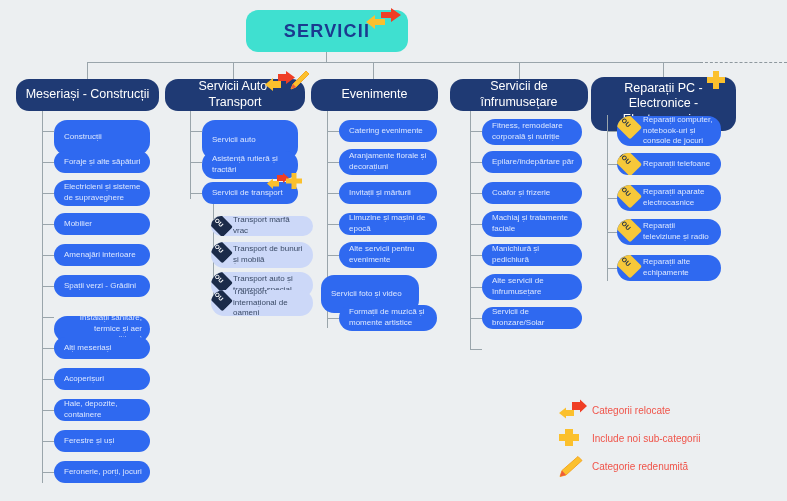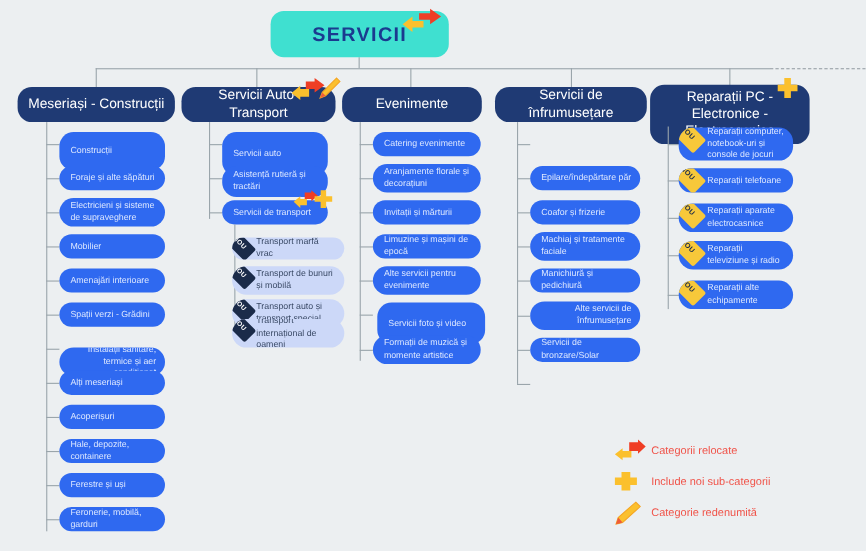--- a/index.html
+++ b/index.html
@@ -187,21 +187,21 @@
     <span>Hale, depozite, containere</span>
     </div>
 
   <div class="line-h" style="left:42px; top:441px; width:12px;"></div>
   <div class="node" style="left:54px; top:430px; width:96px; height:22px;">
     <span>Ferestre și uși</span>
     </div>
 
   <div class="line-h" style="left:42px; top:472px; width:12px;"></div>
   <div class="node" style="left:54px; top:461px; width:96px; height:22px;">
-    <span>Feronerie, mobilă, garduri</span>
+    <span>Feronerie, porți, jocuri</span>
     </div>
 
   <div class="col-head" style="left:165px; top:79px; width:140px; height:32px;">
     <span>Servicii Auto-Transport</span>
   </div>
   <div class="marker" style="left:264px; top:70px; width:32px; height:22px;">
     <svg width="32" height="22" viewBox="0 0 32 22">
       <path d="M14 4 L22 4 L22 1 L31 7.5 L22 14 L22 11 L14 11 Z" fill="#ef3e25"></path>
       <path d="M17 11 L9 11 L9 8 L1 14.5 L9 21 L9 18 L17 18 Z" fill="#fbc02d"></path>
     </svg>
@@ -306,35 +306,38 @@
   <div class="node" style="left:339px; top:213px; width:98px; height:22px;">
     <span>Limuzine și mașini de epocă</span>
     </div>
 
   <div class="line-h" style="left:327px; top:255px; width:12px;"></div>
   <div class="node" style="left:339px; top:242px; width:98px; height:26px;">
     <span>Alte servicii pentru evenimente</span>
     </div>
 
   <div class="line-h" style="left:327px; top:286px; width:12px;"></div>
-  <div class="node" style="left:343px; top:275px; width:98px; height:38px;">
+  <div class="node" style="left:321px; top:275px; width:98px; height:38px;">
     <span>Servicii foto și video</span>
     </div>
 
   <div class="line-h" style="left:327px; top:318px; width:12px;"></div>
   <div class="node" style="left:339px; top:305px; width:98px; height:26px;">
     <span>Formații de muzică și momente artistice</span>
     </div>
 
   <div class="col-head" style="left:450px; top:79px; width:138px; height:32px;">
     <span>Servicii de înfrumusețare</span>
   </div>
   <div class="line-v" style="left:470px; top:111px; height:238px;"></div>
 
   <div class="line-h" style="left:470px; top:131px; width:12px;"></div>
+  <div class="node" style="left:482px; top:119px; width:100px; height:26px;">
+    <span>Fitness, remodelare corporală și nutriție</span>
+    </div>
 
   <div class="line-h" style="left:470px; top:162px; width:12px;"></div>
   <div class="node" style="left:482px; top:151px; width:100px; height:22px;">
     <span>Epilare/îndepărtare păr</span>
     </div>
 
   <div class="line-h" style="left:470px; top:193px; width:12px;"></div>
   <div class="node" style="left:482px; top:182px; width:100px; height:22px;">
     <span>Coafor și frizerie</span>
     </div>
@@ -343,21 +346,21 @@
   <div class="node" style="left:482px; top:211px; width:100px; height:26px;">
     <span>Machiaj și tratamente faciale</span>
     </div>
 
   <div class="line-h" style="left:470px; top:255px; width:12px;"></div>
   <div class="node" style="left:482px; top:244px; width:100px; height:22px;">
     <span>Manichiură și pedichiură</span>
     </div>
 
   <div class="line-h" style="left:470px; top:287px; width:12px;"></div>
-  <div class="node" style="left:482px; top:274px; width:100px; height:26px;text-align:right;">
+  <div class="node" style="left:482px; top:274px; width:100px; height:26px;">
     <span>Alte servicii de înfrumusețare</span>
     </div>
 
   <div class="line-h" style="left:470px; top:318px; width:12px;"></div>
   <div class="node" style="left:482px; top:307px; width:100px; height:22px;">
     <span>Servicii de bronzare/Solar</span>
     </div>
 
   <div class="line-h" style="left:470px; top:349px; width:12px;"></div>
 

